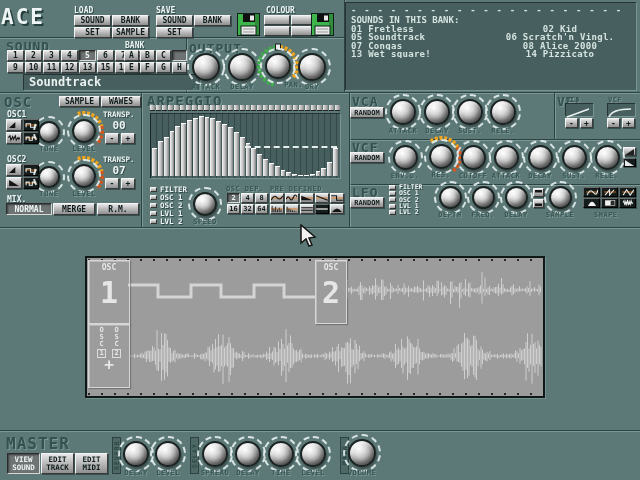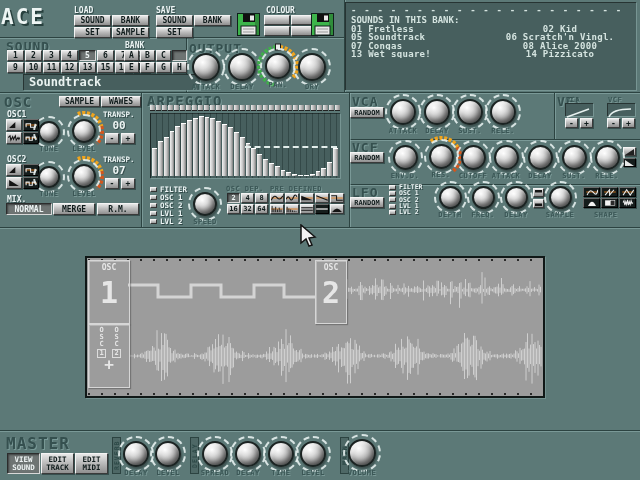--- a/index.html
+++ b/index.html
@@ -474,21 +474,21 @@
     <div class="abs elabel klabel" style="left: 217px; top: 83px;">DELAY</div>
     <svg width="50" height="50" style="position: absolute; left: 253px; top: 41px; pointer-events: none;">
       <path d="M21.0,43.6 A19,19 0 0 1 23.0,6.1" fill="none" stroke="#3fae4a" stroke-width="4" stroke-dasharray="3 1.6"></path>
       <path d="M27.0,6.1 A19,19 0 0 1 40.0,36.7" fill="none" stroke="#efa41d" stroke-width="4" stroke-dasharray="3 1.6"></path>
       <rect x="22.5" y="3" width="5" height="6" fill="#ececec" stroke="#1c1c1c"></rect>
     </svg>
     <div class="knob" style="left: 265px; top: 53px; width: 26px; height: 26px;">
       <div class="ticks"></div>
       <div class="ball"></div>
     </div>
-    <div class="abs elabel klabel" style="left: 253px; top: 81px;">PAN.</div>
+    <div class="abs elabel klabel" style="left: 253px; top: 81px; text-align: right;">PAN.</div>
     <div class="knob" style="left: 298px; top: 53px; width: 28px; height: 28px;">
       <div class="ticks"></div>
       <div class="ball"></div>
     </div>
     <div class="abs elabel klabel" style="left: 287px; top: 83px;">DRY</div>
     <div class="knob" style="left: 38px; top: 121px; width: 22px; height: 22px;">
       <div class="ticks"></div>
       <div class="ball"></div>
     </div>
     <div class="abs elabel klabel" style="left: 24px; top: 145px;">TUNE</div>

